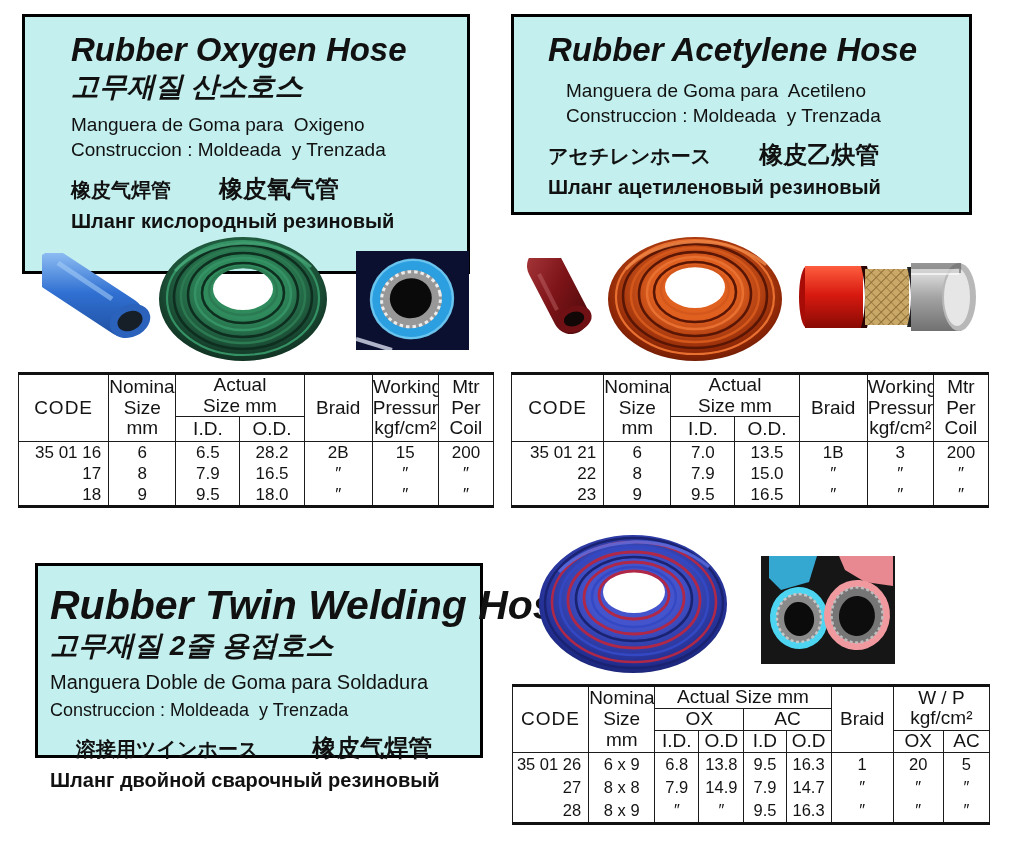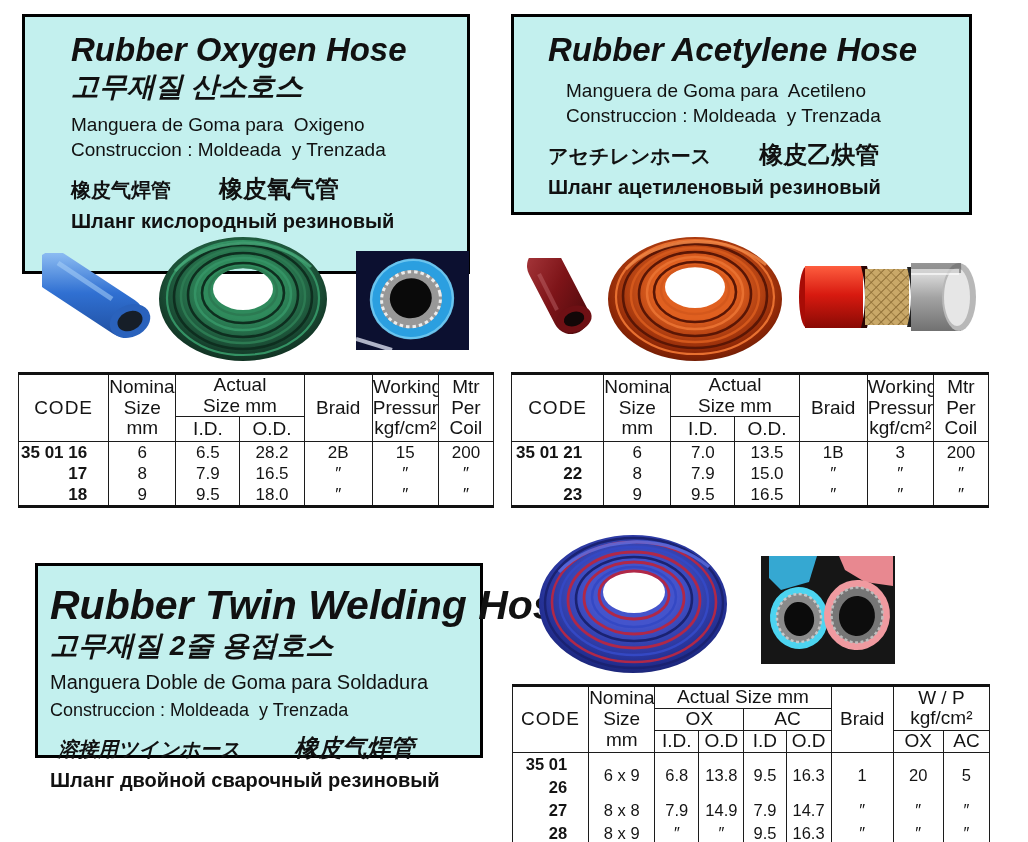--- a/index.html
+++ b/index.html
@@ -16,21 +16,21 @@
   .es{font-size:19px;line-height:23px;white-space:pre;}
   .es1{margin-top:11px;}
   .es2{margin-top:2px;}
   .jp{font-size:20px;font-weight:700;margin-top:12px;white-space:pre;}
   .jp .cn{margin-left:48px;font-size:24px;}
   .ru{font-size:20px;font-weight:700;margin-top:5px;white-space:pre;}
   #box-twin .ttl-en{font-size:41px;margin-top:14px;}
   #box-twin .ttl-ko{font-size:28px;}
   #box-twin .es1{font-size:20px;margin-top:9px;}
   #box-twin .es2{font-size:18px;margin-top:5px;}
-  #box-twin .jp{margin-left:8px;margin-top:10px;font-style:italic;}
+  #box-twin .jp{margin-left:26px;margin-top:10px;}
   #box-twin .jp .cn{margin-left:54px;}
   #box-ace .es{margin-left:18px;}
 
   
   .photo{position:absolute;}
   #ph-oxy-end{left:42px;top:253px;width:120px;height:100px;}
   #ph-oxy-coil{left:157px;top:235px;width:173px;height:131px;}
   #ph-oxy-cs{left:356px;top:251px;width:113px;height:99px;}
   #ph-ace-end{left:521px;top:258px;width:82px;height:82px;}
   #ph-ace-coil{left:606px;top:235px;width:178px;height:131px;}
@@ -40,21 +40,21 @@
   .photo svg{display:block;width:100%;height:100%;}
 
   
   table.spec{position:absolute;border-collapse:collapse;table-layout:fixed;
              border-top:3px solid #111;border-bottom:3px solid #111;color:#141414;}
   table.spec th,table.spec td{border:1.6px solid #1c1c1c;padding:0;text-align:center;
              font-weight:400;vertical-align:middle;overflow:hidden;}
   table.spec th{font-size:19px;line-height:1.08;white-space:pre-line;}
   table.spec td{font-size:17px;}
   table.spec tbody td{border-top:none;border-bottom:none;line-height:21px;}
-  table.spec td.code{text-align:right;padding-right:21px;font-weight:700;}
+  table.spec td.code{text-align:right;padding-right:7px;font-weight:400;}
   th.codeh{font-size:16px;letter-spacing:1px;}
   #tbl-oxy{left:18px;top:372px;width:476px;}
   #tbl-ace{left:511px;top:372px;width:478px;}
   #tbl-twin{left:512px;top:684px;width:478px;}
   #tbl-oxy thead tr.r1 th,#tbl-ace thead tr.r1 th{height:41px;}
   #tbl-oxy thead tr.r2 th,#tbl-ace thead tr.r2 th{height:24px;}
   #tbl-twin thead tr.r1 th{height:21px;}
   #tbl-twin thead tr.r2 th{height:20px;}
   #tbl-twin thead tr.r3 th{height:21px;}
   #tbl-twin tbody td{line-height:23px;font-size:16.5px;}

